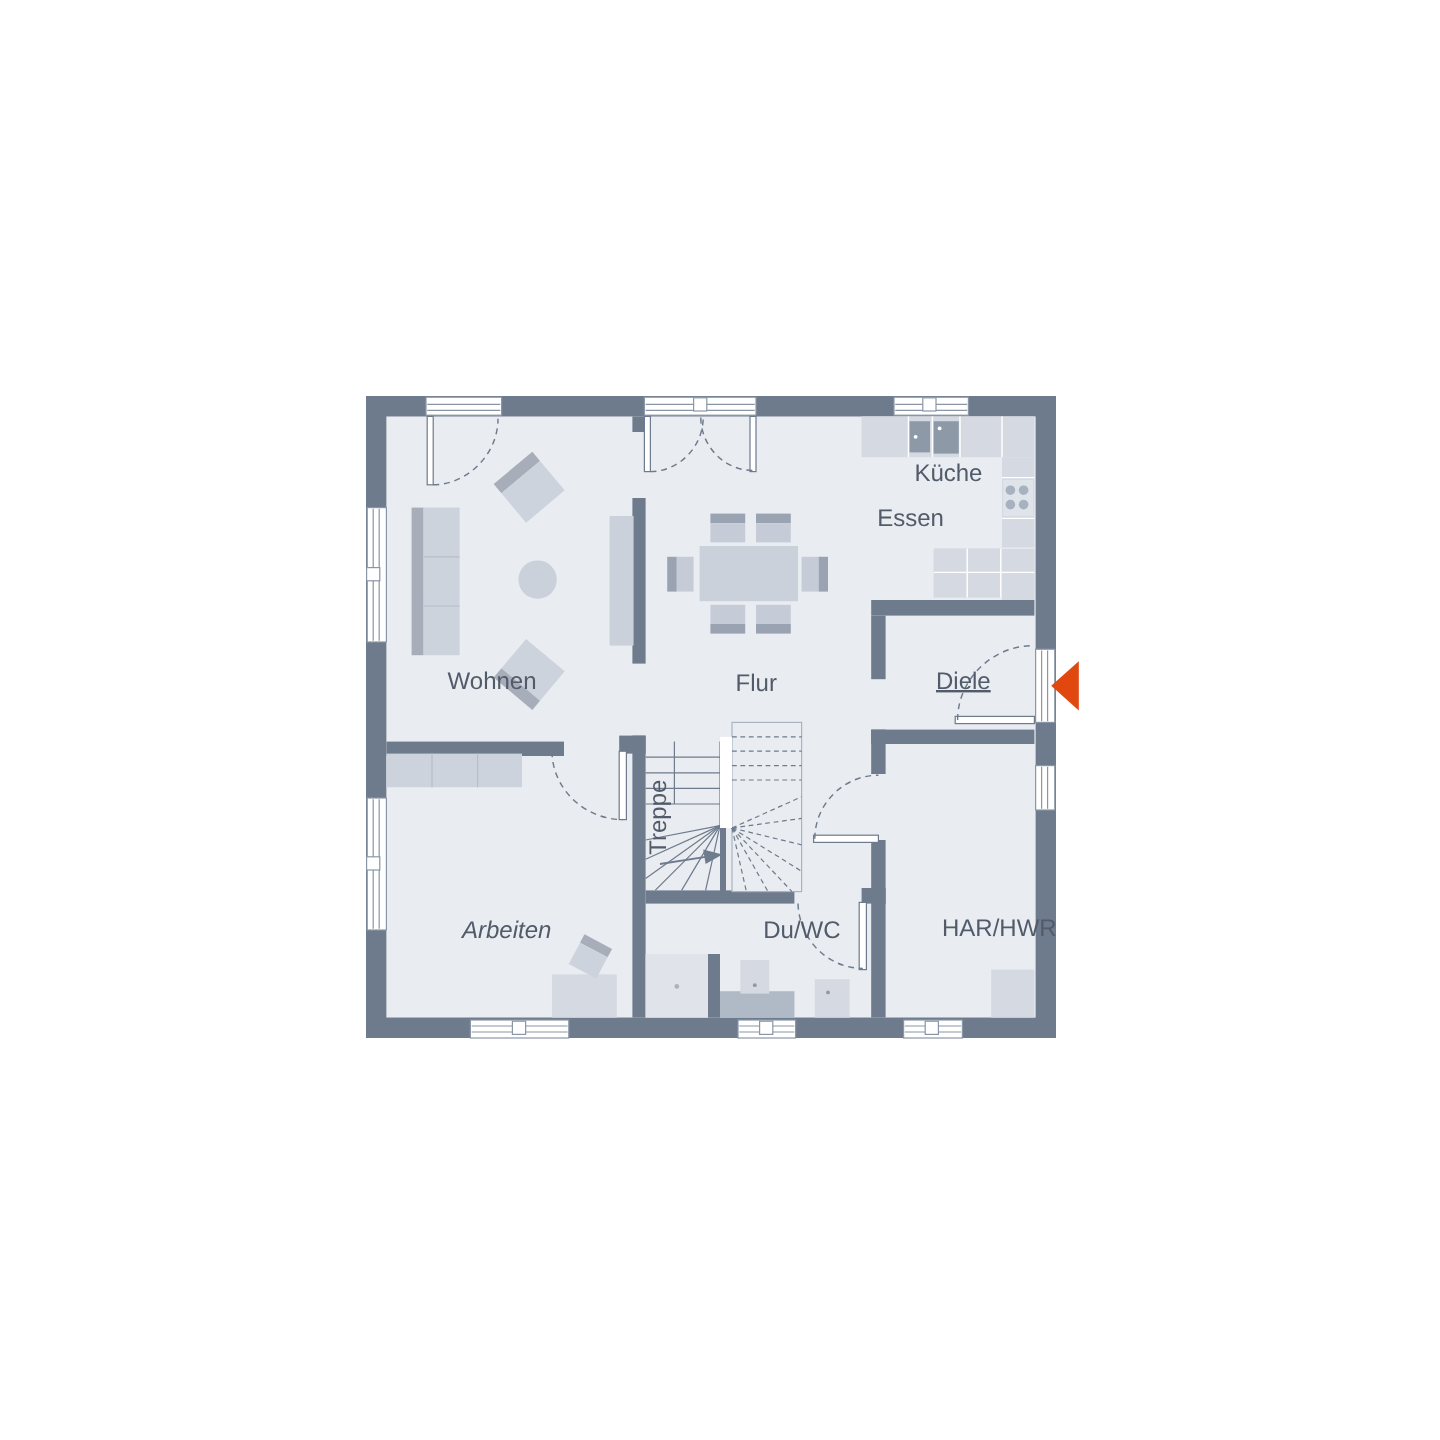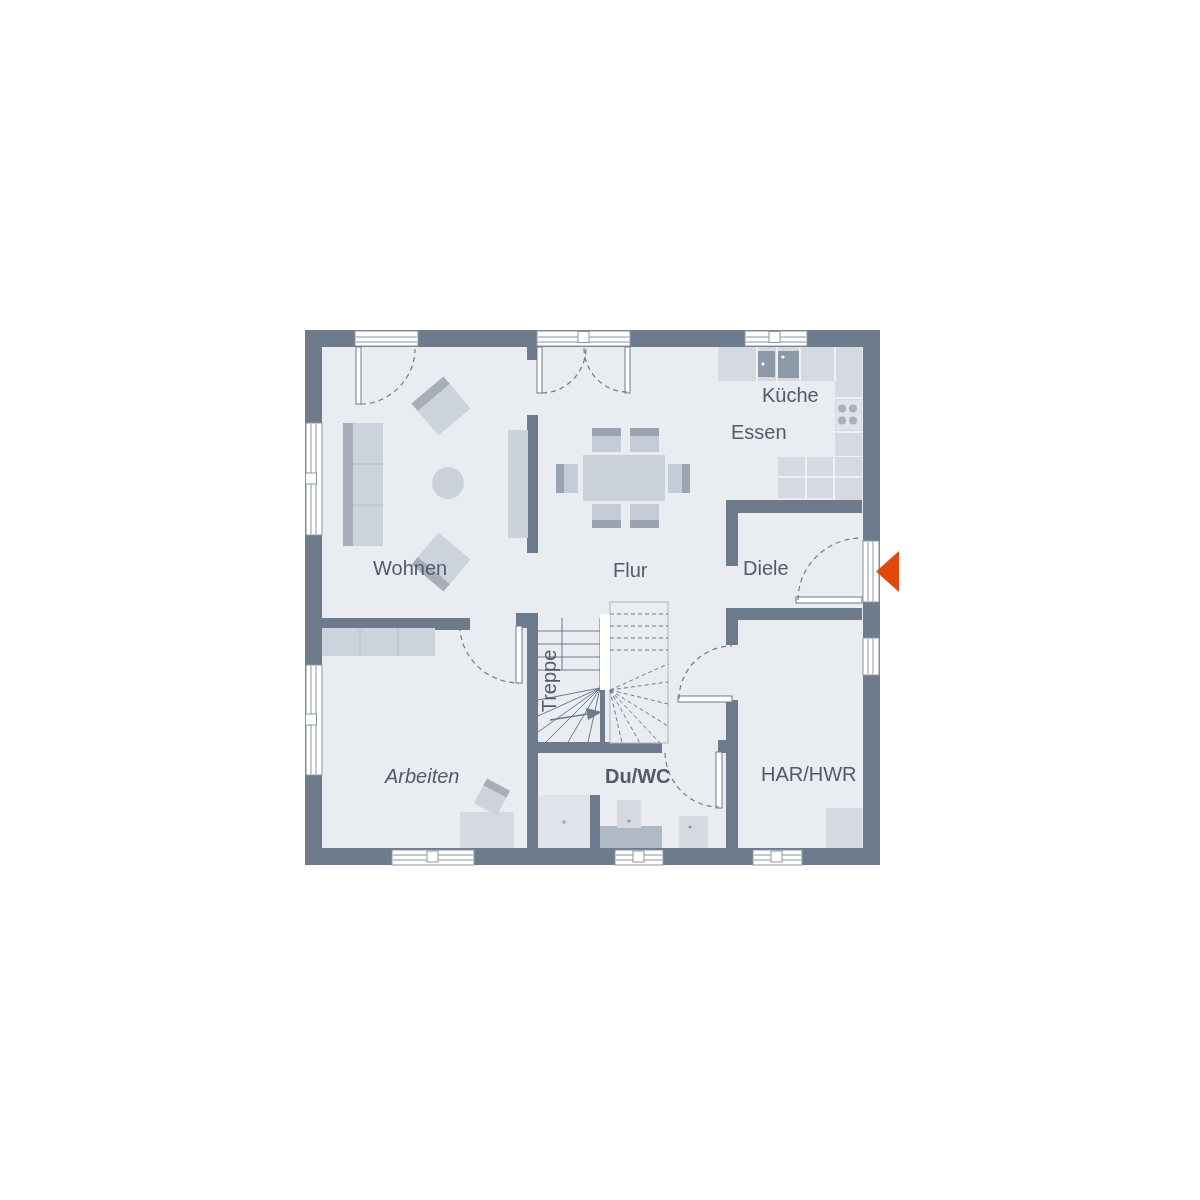--- a/index.html
+++ b/index.html
@@ -256,19 +256,19 @@
     <rect x="826" y="808" width="36" height="40" fill="#d5dae2"></rect>
   </g>
 
   <polygon points="899,551 899,592 876,571.5" fill="#e0480f"></polygon>
 </svg>
 
 <span class="room-label" style="left:337px;top:558px;margin-left:36px;">Wohnen</span>
 <span class="room-label" style="left:687px;top:422px;margin-left:44px;">Essen</span>
 <span class="room-label" style="left:762px;top:385px;">Küche</span>
 <span class="room-label" style="left:613px;top:560px;text-align:center;">Flur</span>
-<span class="room-label" style="left:743px;top:558px;">Diele</span>
+<span class="room-label" style="left:780px;top:558px;text-decoration:underline;">Diele</span>
 <span class="room-label vertical" style="left:514px;top:671px;">Treppe</span>
 <span class="room-label" style="left:385px;top:766px;font-style:italic;">Arbeiten</span>
-<span class="room-label" style="left:605px;top:766px;font-weight:bold;">Du/WC</span>
-<span class="room-label" style="left:761px;top:764px;text-align:right;">HAR/HWR</span>
+<span class="room-label" style="left:636px;top:766px;">Du/WC</span>
+<span class="room-label" style="left:785px;top:764px;text-align:right;">HAR/HWR</span>
 
 </div>
 
 </body></html>

